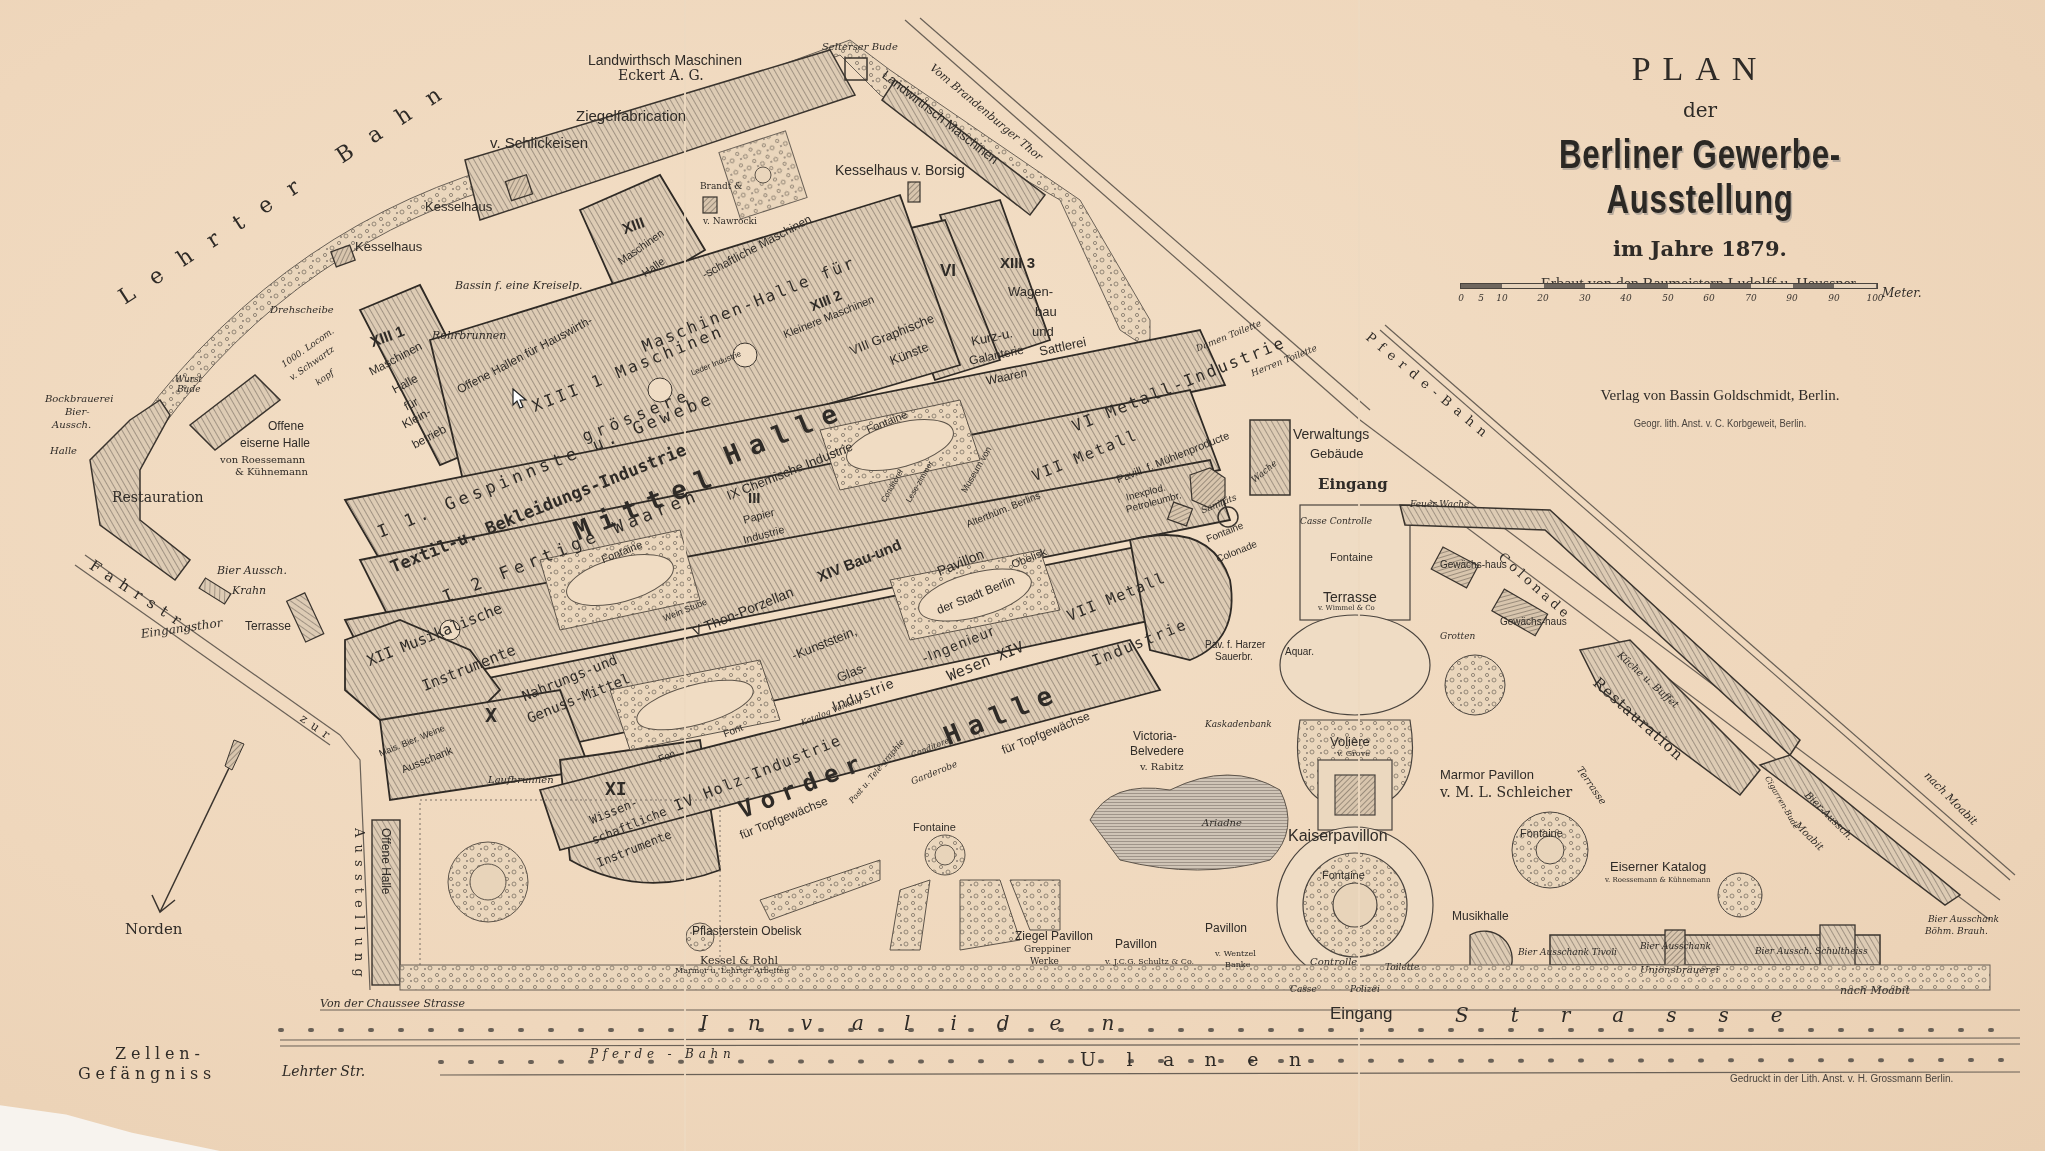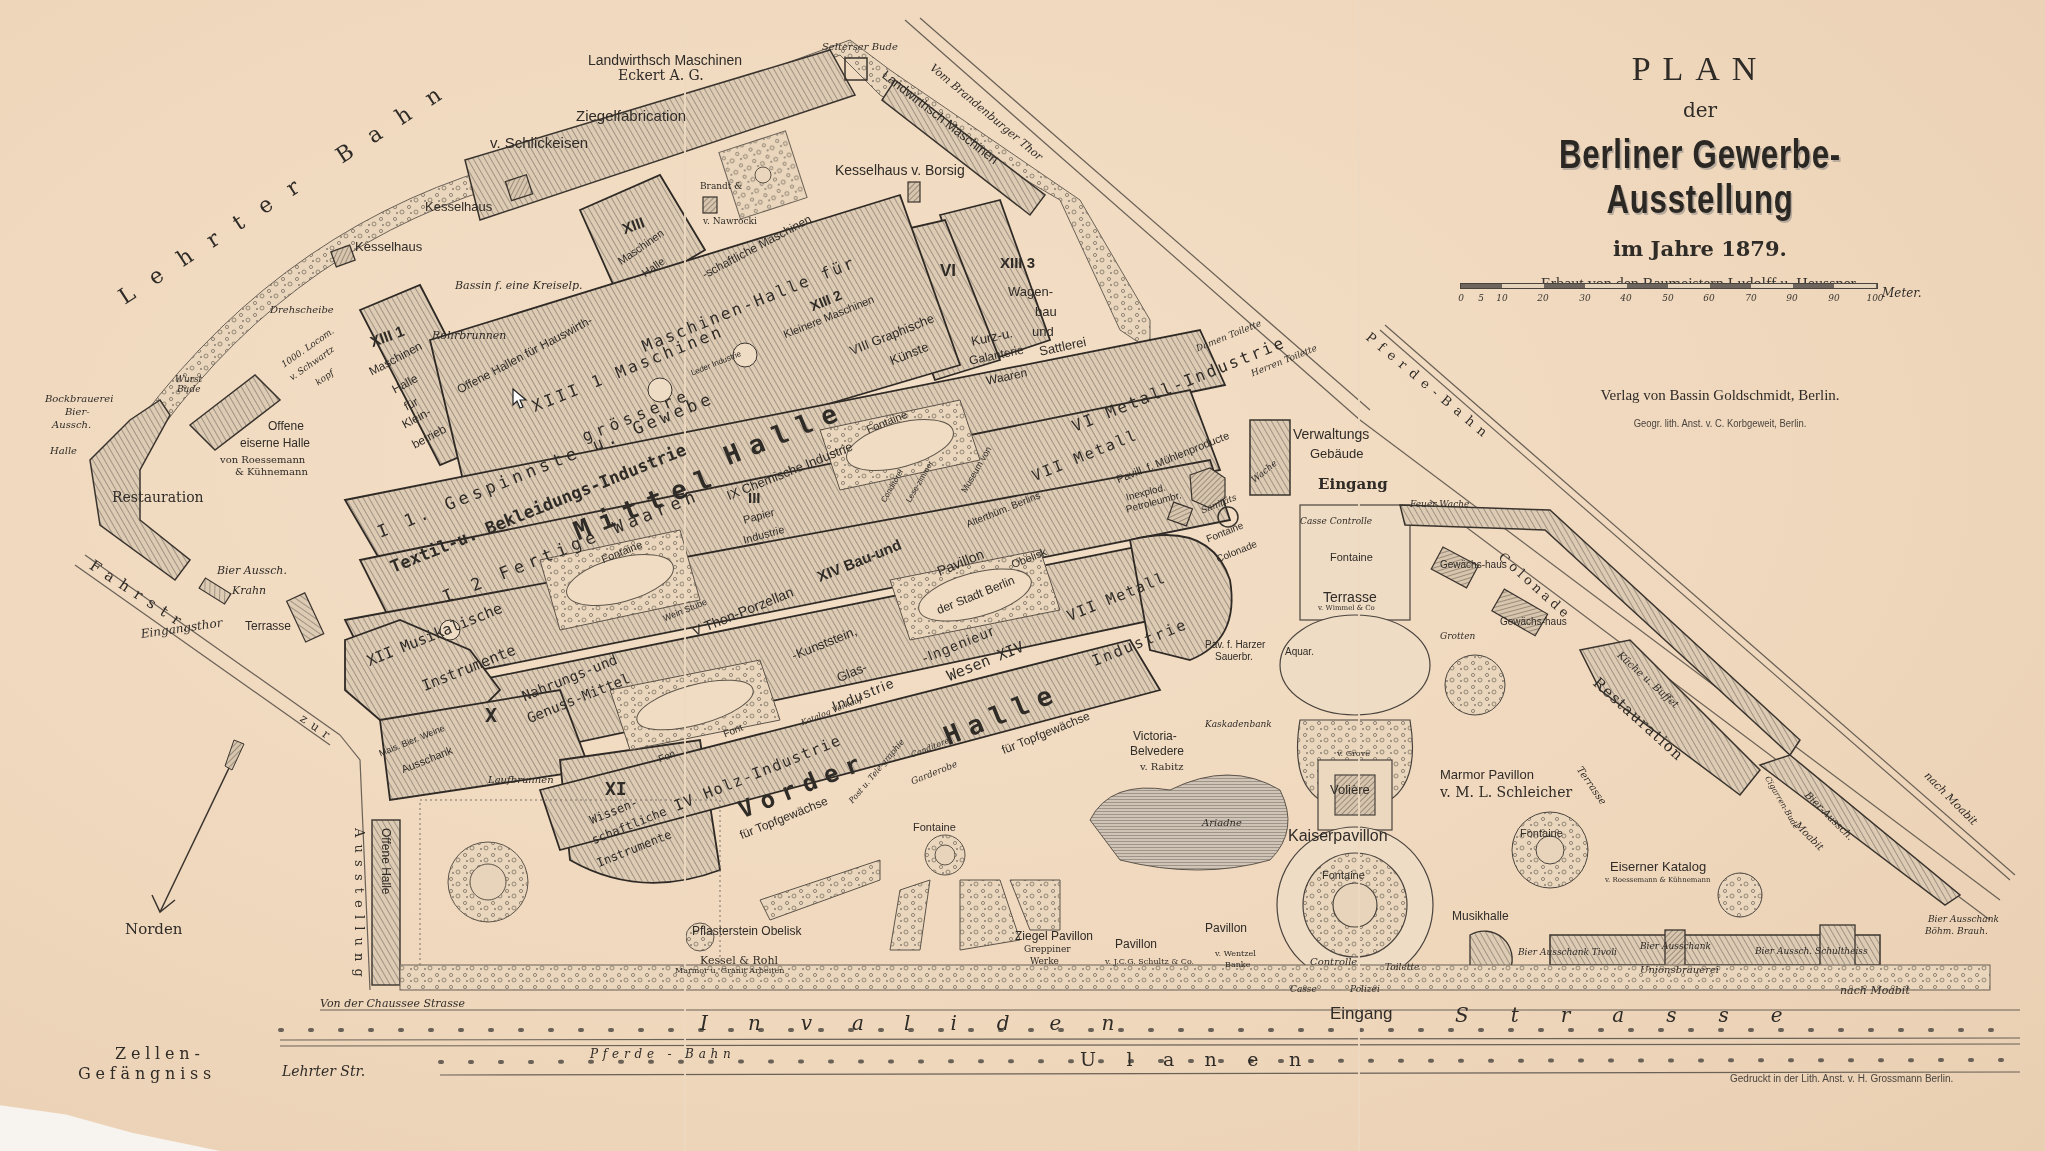--- a/index.html
+++ b/index.html
@@ -417,21 +417,21 @@
 <div class="lbl serif" style="left:1318px;top:605px;font-size:7px;">v. Wimmel &amp; Co</div>
 <div class="lbl cond" style="left:1440px;top:560px;font-size:10px;">Gewächs-haus</div>
 <div class="lbl cond" style="left:1500px;top:617px;font-size:10px;">Gewächs-haus</div>
 <div class="lbl serif spaced" style="left:1505px;top:550px;font-size:13px;transform:rotate(42deg);letter-spacing:0.3em;">Colonade</div>
 <div class="lbl ital" style="left:1622px;top:650px;font-size:10px;transform:rotate(42deg);">Küche u. Buffet</div>
 <div class="lbl serif" style="left:1600px;top:675px;font-size:15px;transform:rotate(42deg);letter-spacing:0.1em;">Restauration</div>
 <div class="lbl ital" style="left:1440px;top:632px;font-size:9px;">Grotten</div>
 <div class="lbl cond" style="left:1285px;top:647px;font-size:10px;">Aquar.</div>
 <div class="lbl cond" style="left:1205px;top:640px;font-size:10px;">Pav. f. Harzer</div>
 <div class="lbl cond" style="left:1215px;top:652px;font-size:10px;">Sauerbr.</div>
-<div class="lbl cond" style="left:1330px;top:735px;font-size:13px;margin-top:48px;">Volière</div>
+<div class="lbl cond" style="left:1330px;top:735px;font-size:13px;">Volière</div>
 <div class="lbl serif" style="left:1337px;top:750px;font-size:8px;">v. Grove</div>
 <div class="lbl cond" style="left:1133px;top:730px;font-size:12px;">Victoria-</div>
 <div class="lbl cond" style="left:1130px;top:745px;font-size:12px;">Belvedere</div>
 <div class="lbl serif" style="left:1140px;top:762px;font-size:10px;">v. Rabitz</div>
 <div class="lbl ital" style="left:1205px;top:720px;font-size:9px;">Kaskadenbank</div>
 <div class="lbl ital" style="left:1202px;top:818px;font-size:10px;">Ariadne</div>
 <div class="lbl cond" style="left:1288px;top:828px;font-size:16px;">Kaiserpavillon</div>
 <div class="lbl cond" style="left:1322px;top:870px;font-size:11px;">Fontaine</div>
 <div class="lbl cond" style="left:1440px;top:768px;font-size:13px;">Marmor Pavillon</div>
 <div class="lbl serif" style="left:1440px;top:785px;font-size:14px;">v. M. L. Schleicher</div>
@@ -450,21 +450,21 @@
 <div class="lbl ital" style="left:1518px;top:948px;font-size:9px;">Bier Ausschank Tivoli</div>
 <div class="lbl ital" style="left:1640px;top:942px;font-size:9px;">Bier Ausschank</div>
 <div class="lbl ital" style="left:1640px;top:965px;font-size:10px;">Unionsbrauerei</div>
 <div class="lbl ital" style="left:1755px;top:947px;font-size:9px;">Bier Aussch. Schultheiss</div>
 <div class="lbl ital" style="left:1928px;top:915px;font-size:9px;">Bier Ausschank</div>
 <div class="lbl ital" style="left:1925px;top:927px;font-size:9px;">Böhm. Brauh.</div>
 
 <div class="lbl cond" style="left:913px;top:822px;font-size:11px;">Fontaine</div>
 <div class="lbl cond" style="left:692px;top:925px;font-size:12px;">Pflasterstein Obelisk</div>
 <div class="lbl serif" style="left:700px;top:955px;font-size:11px;">Kessel &amp; Rohl</div>
-<div class="lbl serif" style="left:675px;top:967px;font-size:8px;">Marmor u. Granit Arbeiten</div>
+<div class="lbl serif" style="left:675px;top:967px;font-size:8px;">Marmor u. Lehrter Arbeiten</div>
 <div class="lbl cond" style="left:1015px;top:930px;font-size:12px;">Ziegel Pavillon</div>
 <div class="lbl serif" style="left:1024px;top:945px;font-size:9px;">Greppiner</div>
 <div class="lbl serif" style="left:1030px;top:957px;font-size:9px;">Werke</div>
 <div class="lbl cond" style="left:1115px;top:938px;font-size:12px;">Pavillon</div>
 <div class="lbl serif" style="left:1105px;top:958px;font-size:8px;">v. J.C.G. Schultz &amp; Co.</div>
 <div class="lbl cond" style="left:1205px;top:922px;font-size:12px;">Pavillon</div>
 <div class="lbl serif" style="left:1215px;top:950px;font-size:8px;">v. Wentzel</div>
 <div class="lbl serif" style="left:1225px;top:961px;font-size:8px;">Banke</div>
 
 <svg id="cursor" width="16" height="22" viewBox="0 0 16 22">

